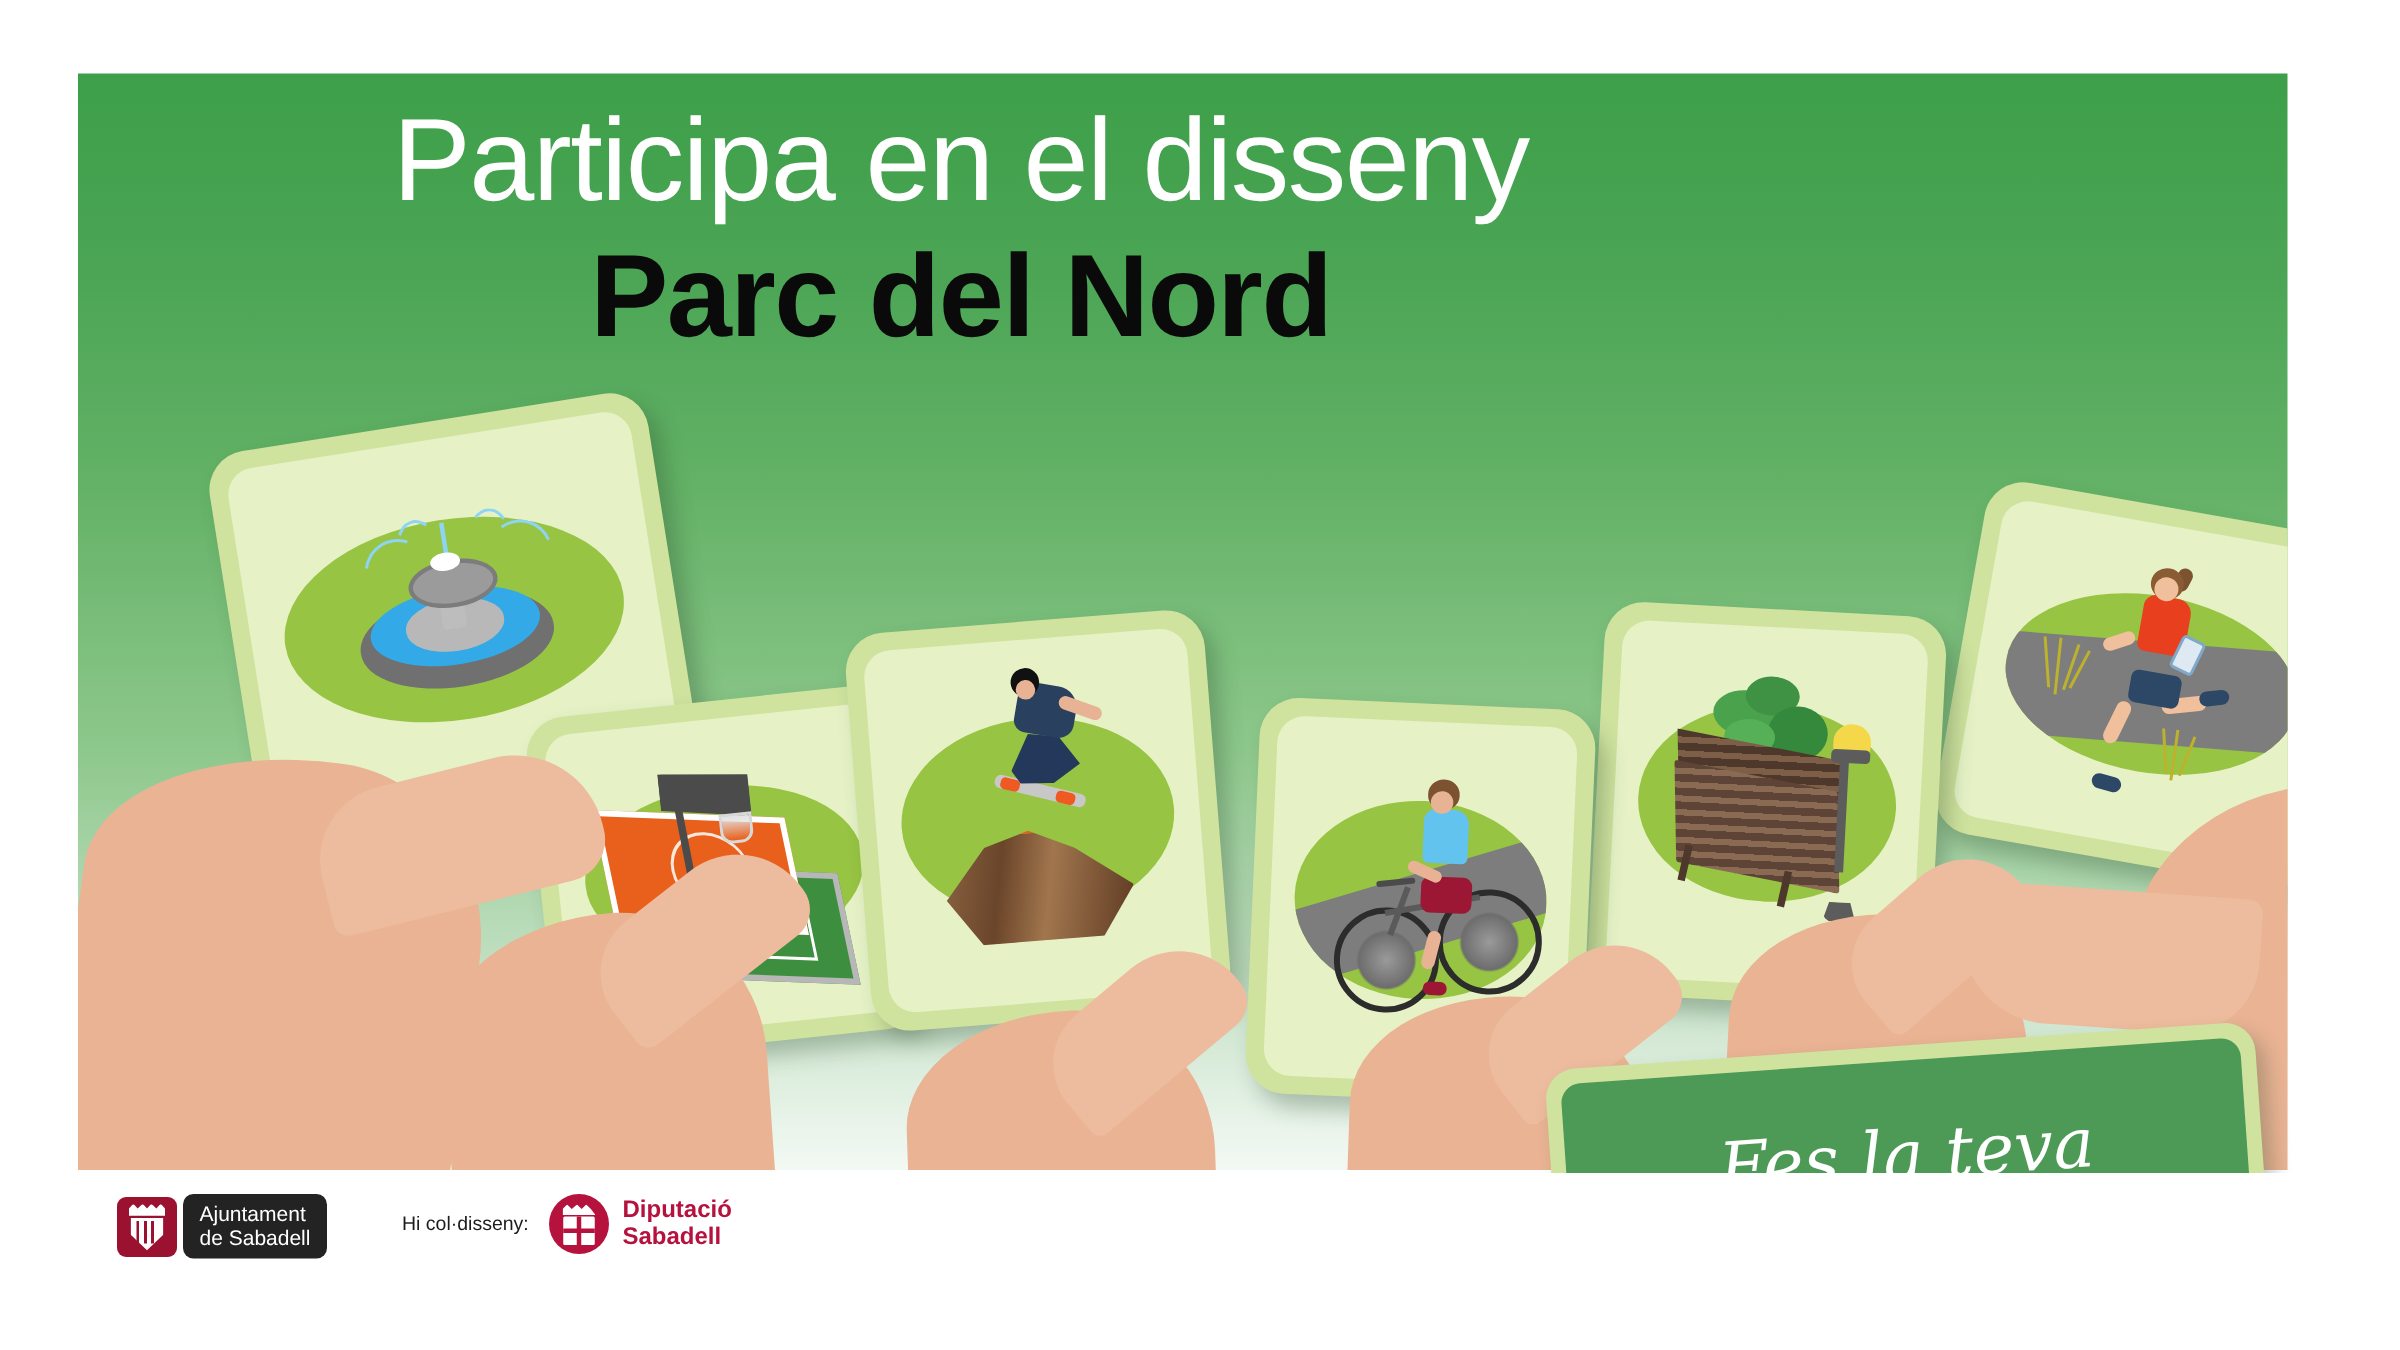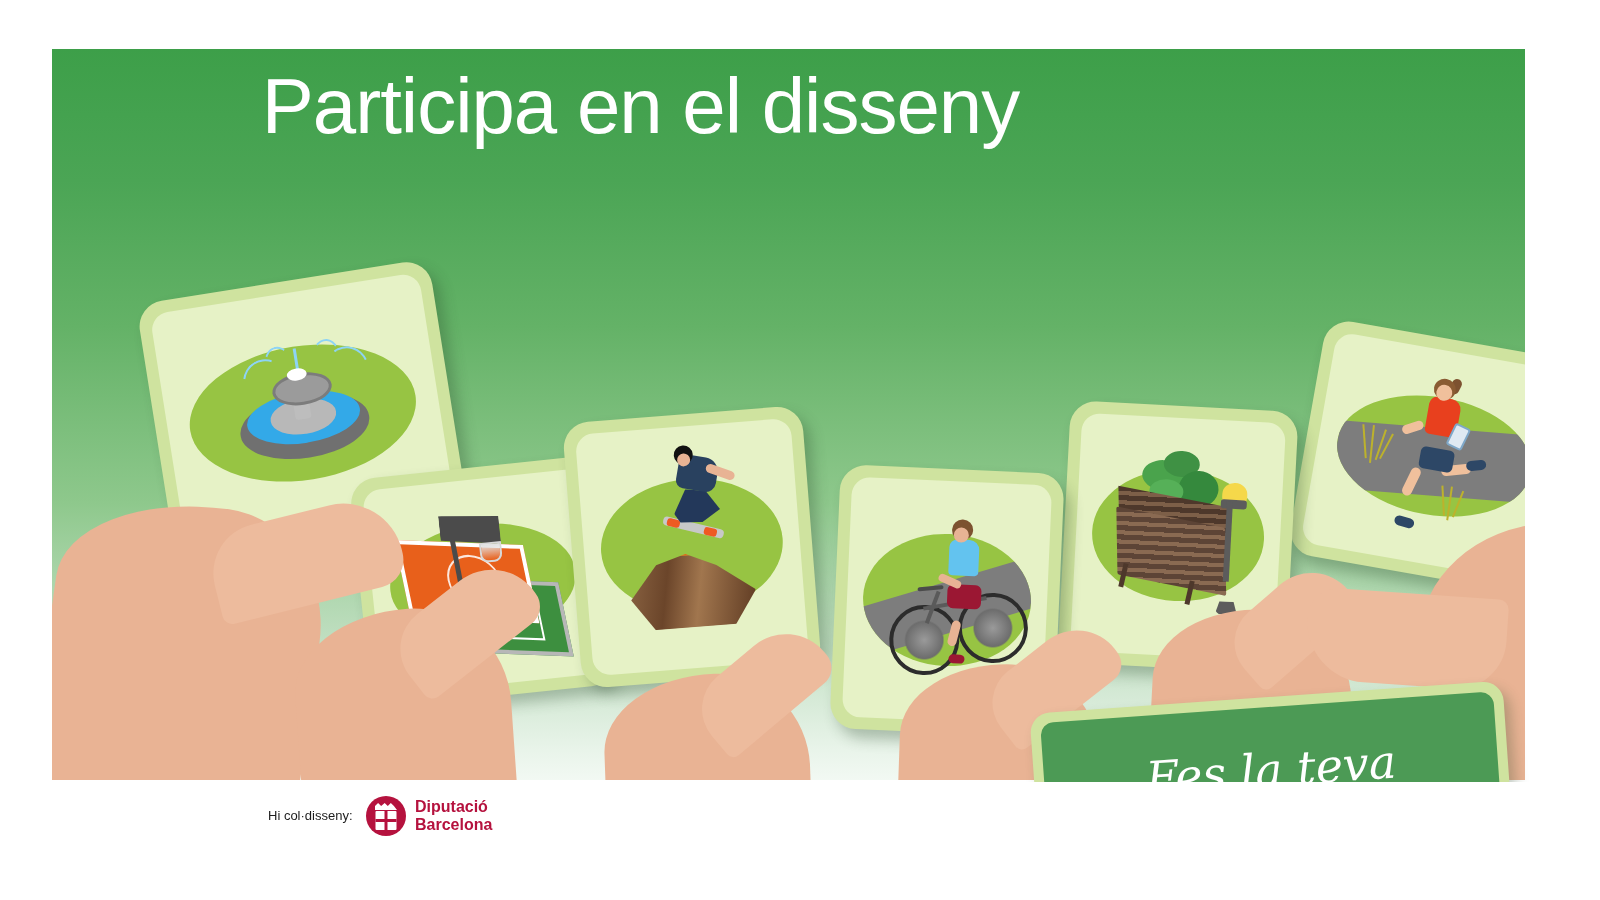--- a/index.html
+++ b/index.html
@@ -375,40 +375,52 @@
   <div class="arm" id="arm5">
       <div class="thumb"></div>
     </div>
   <div class="arm" id="arm6">
       <div class="thumb"></div>
     </div>
 </div>
 
 <div id="headline">
   <div class="hl-line">Participa en el disseny</div>
+  <div class="hl-bold">Parc del Nord</div>
 </div>
 
 <div id="cta">
   <div class="inner">
     <div class="txt">
       <div>Fes la teva</div>
       <div>aportació!</div>
     </div>
   </div>
 </div>
 
 <div id="footer">
 
+  <div class="logo-sab">
+    <div class="sab-crest">
+      <div class="crest-crown"></div>
+      <div class="crest-shield"></div>
+      <div class="crest-bars"></div>
+    </div>
+    <div class="sab-name">
+      <div>Ajuntament</div>
+      <div>de  Sabadell</div>
+    </div>
+  </div>
 
   <div class="collab">Hi col·disseny:</div>
 
   <div class="logo-dip">
     <div class="dip-circle">
       <div class="dip-crown"></div>
       <div class="dip-shield"></div>
       <div class="dip-cross"></div>
     </div>
     <div class="dip-name">
       <div>Diputació</div>
-      <div>Barcelona</div>
+      <div>Sabadell</div>
     </div>
   </div>
 </div>
 
 </body></html>

